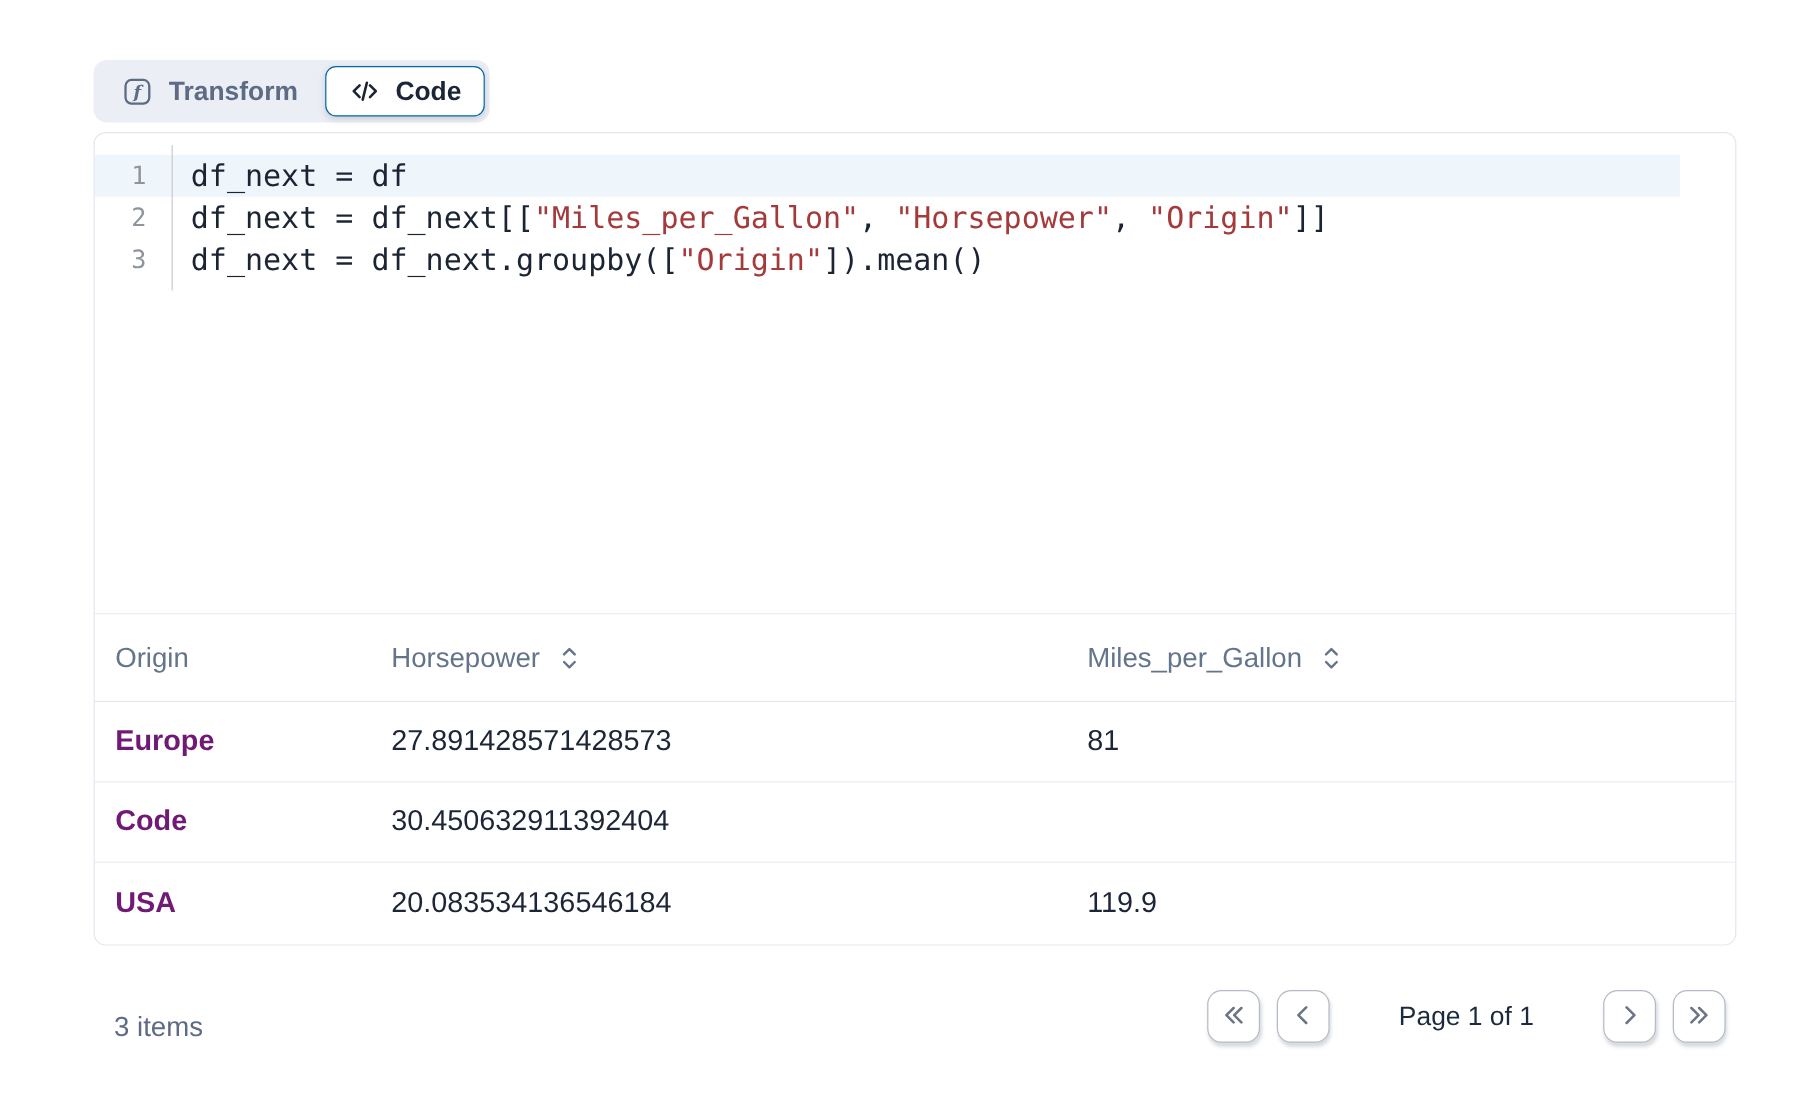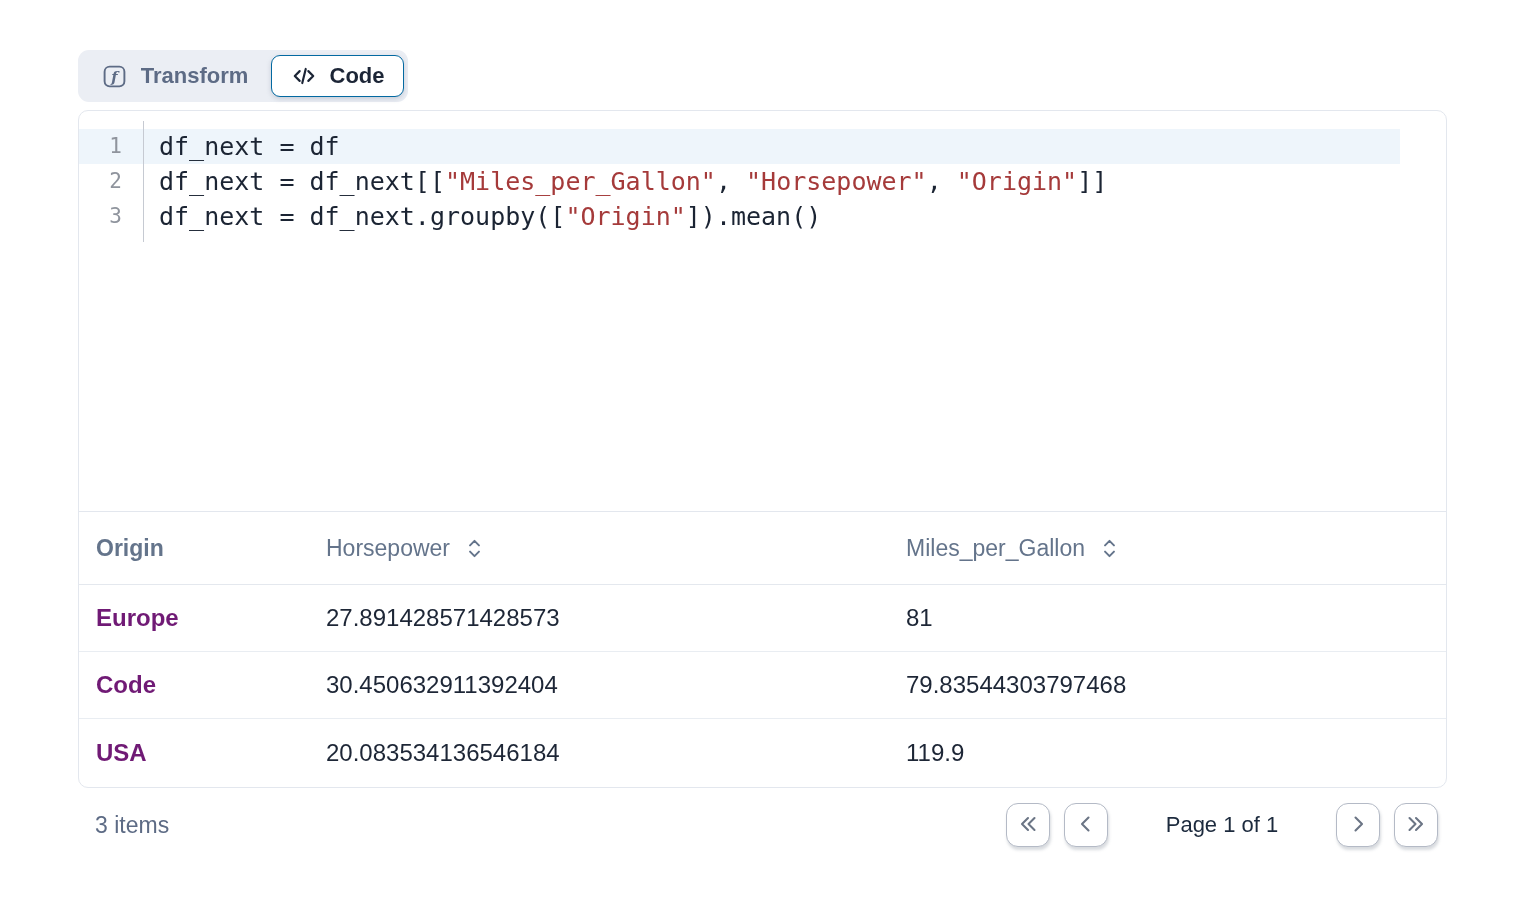--- a/index.html
+++ b/index.html
@@ -30,29 +30,29 @@
   .gutter { flex:0 0 65px; width:65px; border-right:1px solid #c6cad2;
             color:#8f949d; text-align:right; padding-right:21px; font-size:21px; }
   .code-text { padding-left:15px; white-space:pre; }
   .active-line { background:#eef5fb; width:calc(100% - 46px); }
   .tok-str { color:#a53a3a; }
 
   
   .thead, .trow { display:grid; grid-template-columns:247px 580px 1fr; align-items:center; }
   .thead { height:73px; border-bottom:1px solid #e4e8ee; color:#64748b; font-size:23px; }
   .th { display:flex; align-items:center; gap:15px; cursor:pointer; }
-  .th:first-child, .td:first-child { padding-left:17px;font-weight:bold; }
+  .th:first-child, .td:first-child { padding-left:17px; }
   .trow { height:67px; font-size:24px; color:#1d2636; }
   .trow.bordered { border-bottom:1px solid #e9edf2; }
   .td-origin { font-weight:700; color:#701a75; font-size:24px; }
   .sort { display:inline-flex; color:#64748b; }
 
   
-  .footer { position:absolute; left:78px; top:800px; width:1369px; height:50px;
-            display:flex; align-items:center; }
+  .footer { position:absolute; left:78px; top:819px; width:1369px; height:50px;
+            display:flex; align-items:flex-end; }
   .items-count { padding-left:17px; font-size:23px; color:#5d6b85; }
   .pager { margin-left:auto; margin-right:9px; display:flex; align-items:center; }
   .pbtn { width:44px; height:44px; background:#ffffff; border:1px solid #b4bac6;
           border-radius:12px; display:flex; align-items:center; justify-content:center;
           color:#6b7585; cursor:pointer; box-shadow:1px 3px 3px rgba(125,135,150,0.30); }
   .pbtn + .pbtn { margin-left:14px; }
   .page-label { width:228px; text-align:center; font-size:22px; font-weight:400; color:#1c2a3d; }
 </style>
 </head>
 <body>
@@ -134,21 +134,20 @@
       </div>
 
       <div class="trow bordered">
         <div class="td td-origin">Europe</div>
         <div class="td">27.891428571428573</div>
         <div class="td">81</div>
       </div>
       <div class="trow bordered">
         <div class="td td-origin">Code</div>
         <div class="td">30.450632911392404</div>
-        <div class="td">79.83544303797468</div>
       </div>
       <div class="trow">
         <div class="td td-origin">USA</div>
         <div class="td">20.083534136546184</div>
         <div class="td">119.9</div>
       </div>
     </div>
   </div>
 
   <div class="footer">

